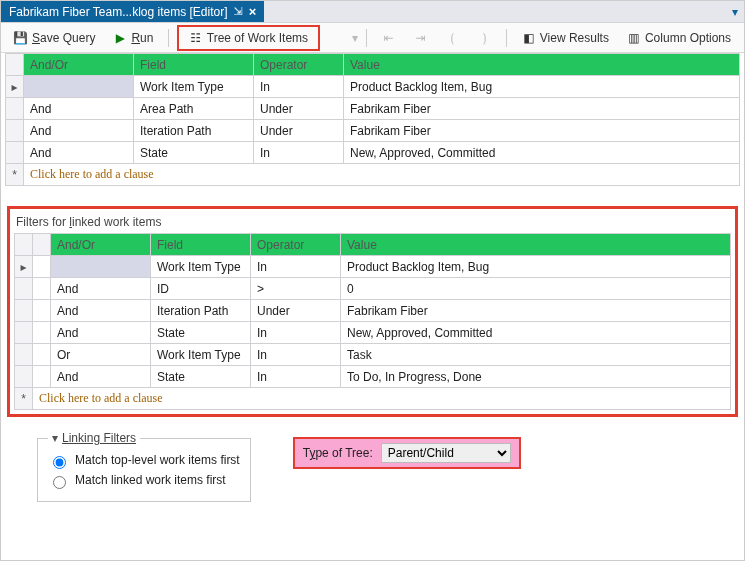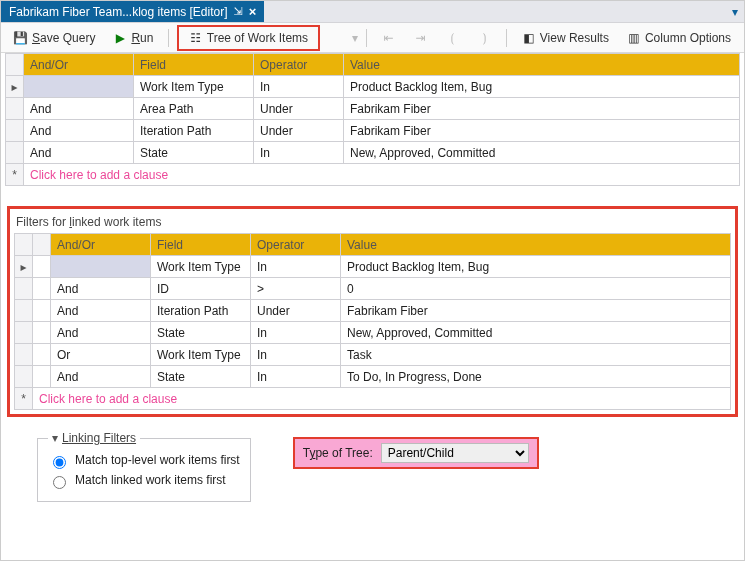--- a/index.html
+++ b/index.html
@@ -83,36 +83,37 @@
     border: 1px solid #cfcfd4;
     padding: 3px 6px;
     font-size: 12px;
     text-align: left;
     height: 22px;
     background: #fff;
     overflow: hidden;
     white-space: nowrap;
   }
   table.query th {
-    background: #eab308;
+    background: #22c55e;
     font-weight: normal;
     color: #555;
   }
   table.query .rowhead {
     width: 16px;
     background: #f3f3f5;
     text-align: center;
     color: #555;
     padding: 0;
   }
   table.query .sel {
     background: #d6d8e8;
   }
   .add-clause {
-    color: #ec4899;
+    color: #a16207;
+    font-family: Liberation Serif, serif;
   }
   
   .linked-box {
     border: 3px solid #e23c2e;
     margin: 14px 6px 6px 6px;
     padding: 4px 4px 4px 4px;
   }
   .linked-title {
     font-size: 12px;
     color: #444;
@@ -145,21 +146,21 @@
     gap: 8px;
     border: 2px solid #e23c2e;
     padding: 4px 8px;
     margin-top: 6px;
     background: #f9a8d4;
   }
   .tree-type select {
     font-size: 12px;
     padding: 1px 2px;
     border: 1px solid #bbb;
-    width: 148px;
+    width: 130px;
   }
   .triangle::before {
     content: "▸";
     display: inline-block;
     margin-right: 4px;
     color: #555;
   }
   .triangle.down::before { content: "▾"; }
   .underline-key { text-decoration: underline; }
 </style>

